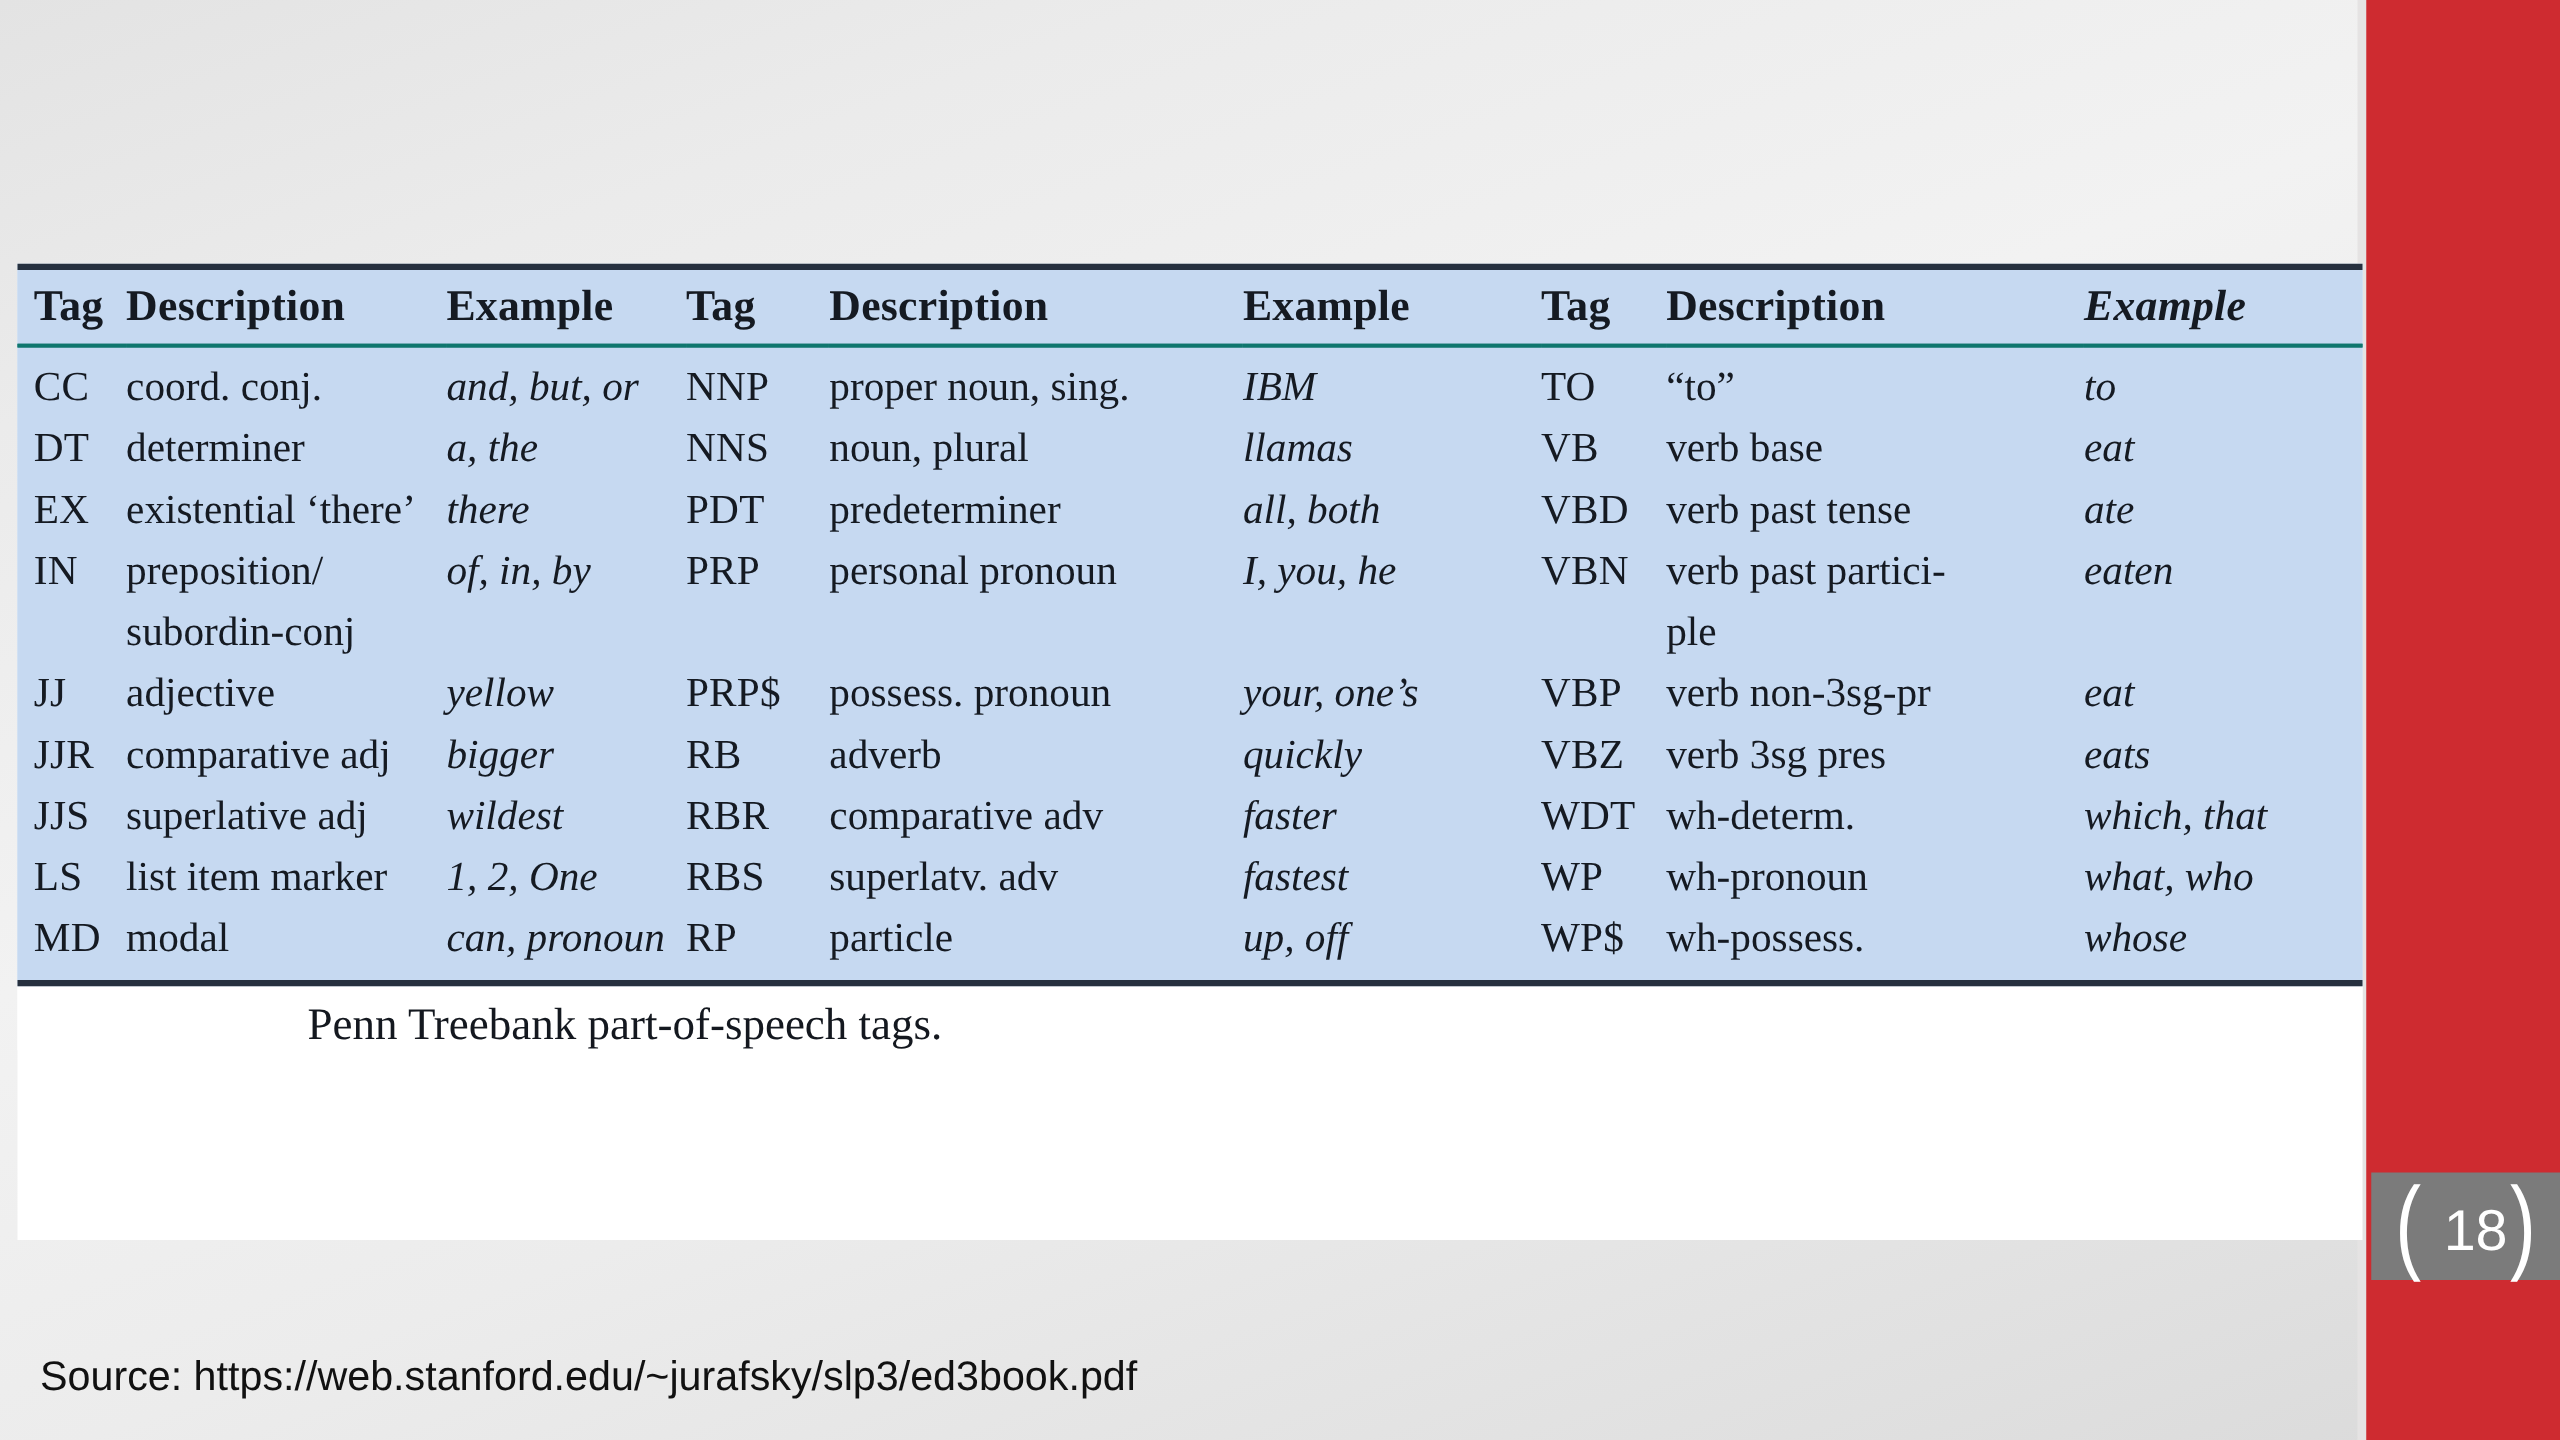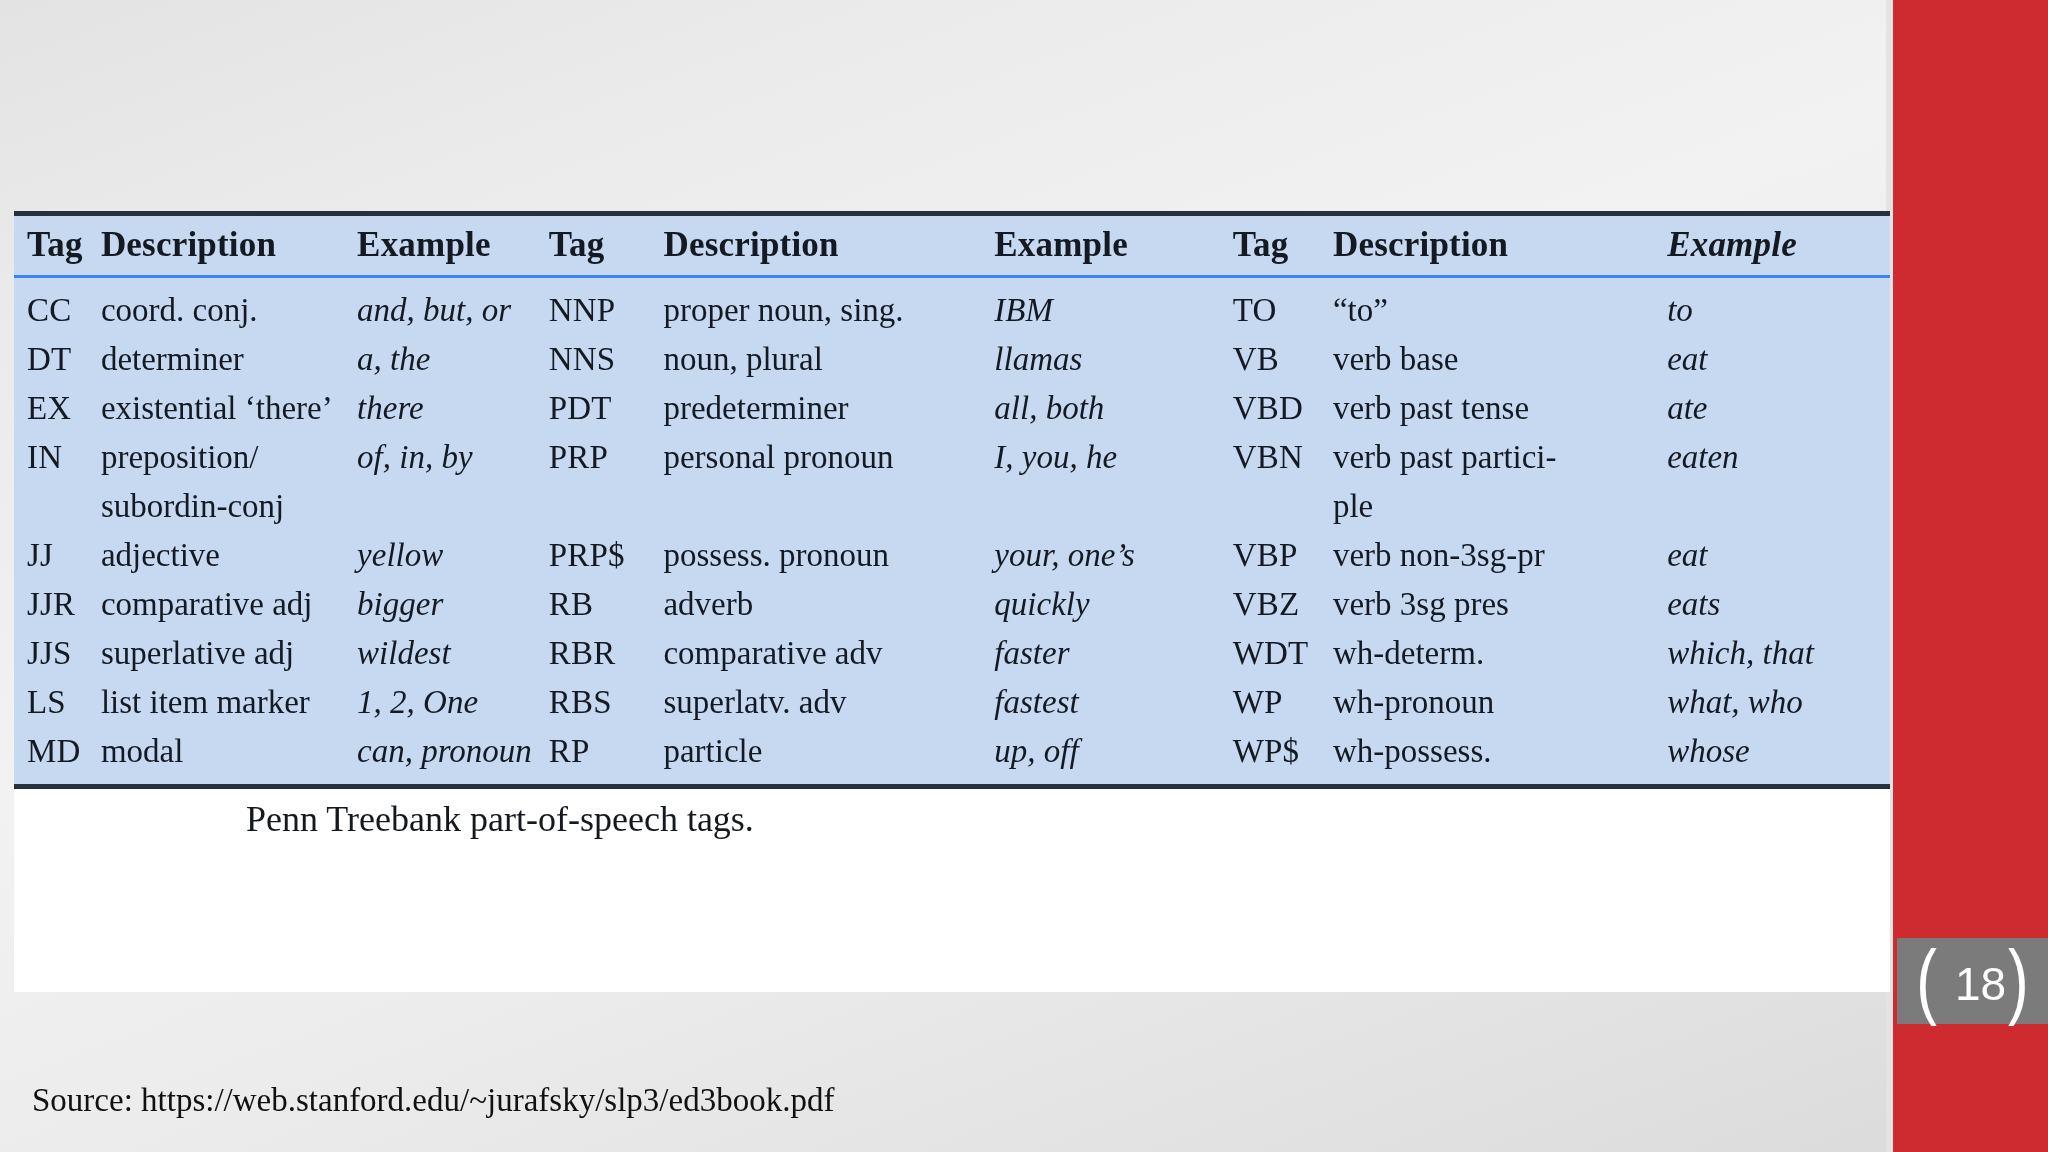--- a/index.html
+++ b/index.html
@@ -98,21 +98,21 @@
     padding: 0;
     text-align: left;
     vertical-align: top;
     color: #151a22;
   }
   .tbl thead th {
     font-size: 35px;
     font-weight: bold;
     font-family: "Liberation Serif", serif;
     padding: 9px 0 10px 0;
-    border-bottom: 3px solid #3b82f6;
+    border-bottom: 3px solid #0f766e;
     letter-spacing: 0.2px;
   }
   .tbl tbody td {
     font-size: 33px;
     font-family: "Liberation Serif", serif;
     line-height: 49px;
     padding: 0;
     white-space: nowrap;
   }
   .tbl tbody tr:first-child td {
@@ -153,21 +153,21 @@
     padding: 9px 0 0 0;
     text-align: left;
     padding-left: 232px;
     background: #ffffff;
   }
 
   .source {
     position: absolute;
     left: 32px;
     top: 1082px;
-    font-family: Liberation Serif, serif;
+    font-family: Liberation Sans, sans-serif;
     font-size: 33px;
     color: #111111;
     white-space: nowrap;
   }
 </style>
 </head>
 <body>
 
 <div class="slide">
 

